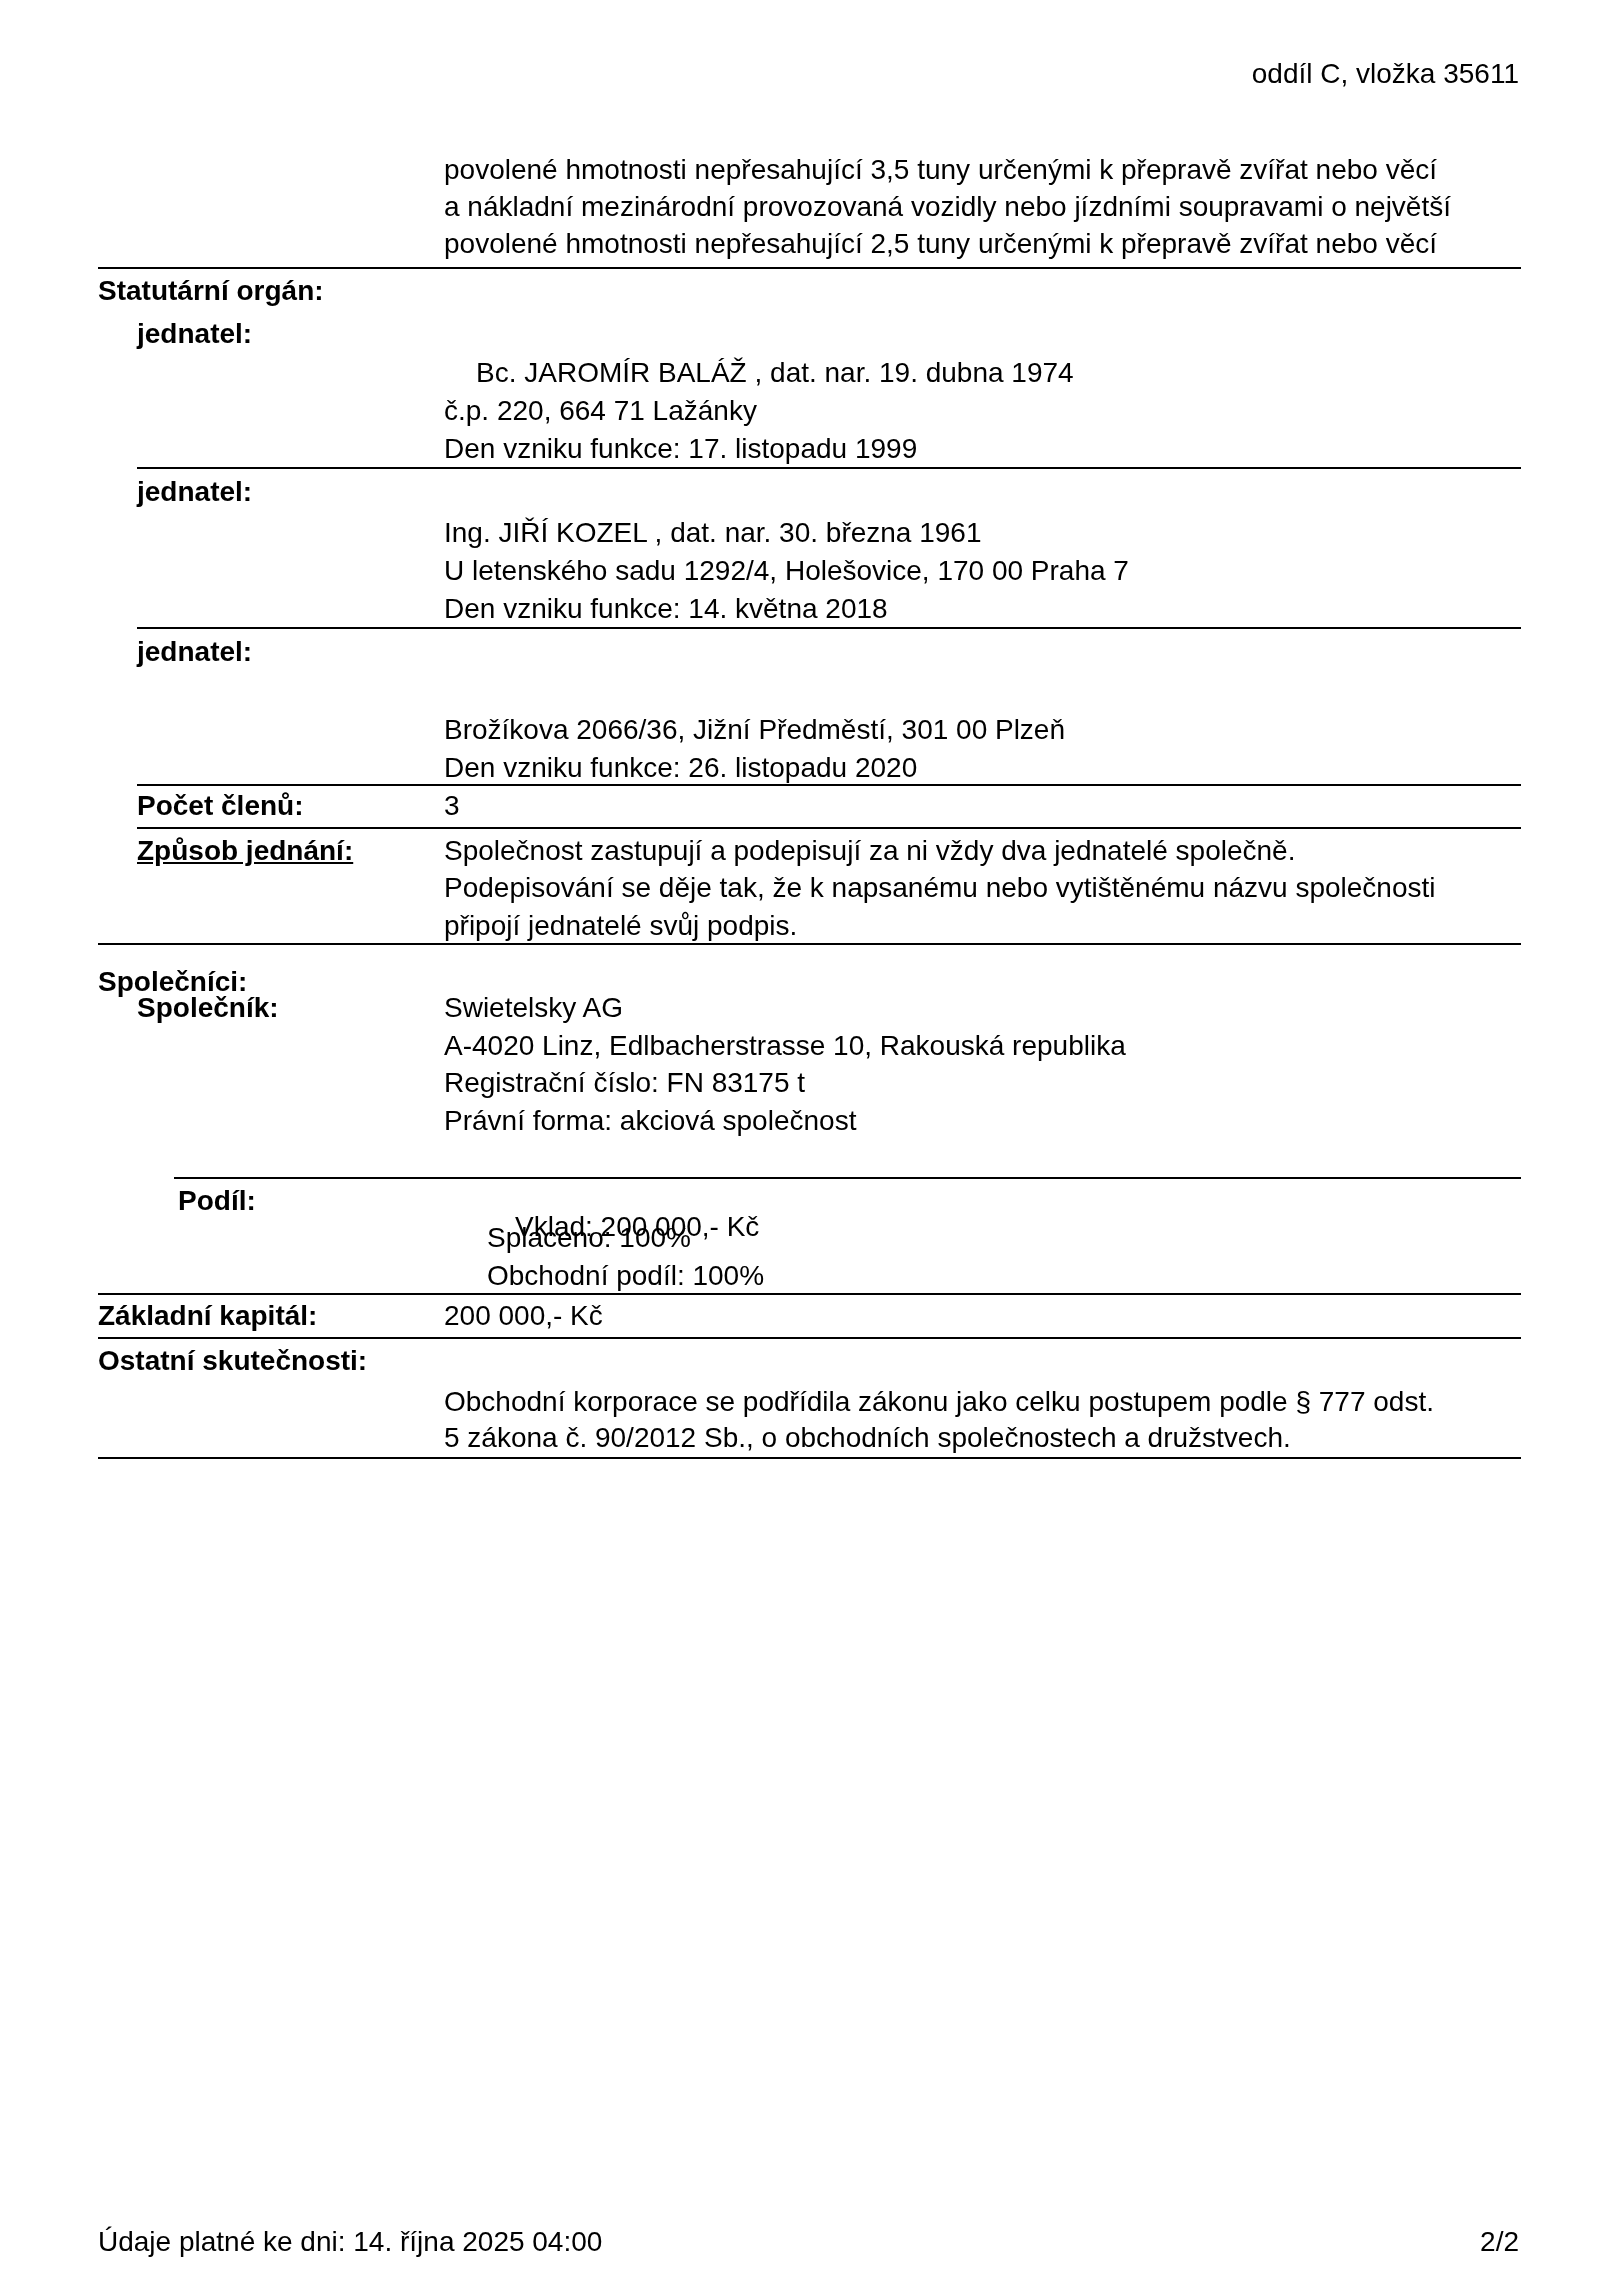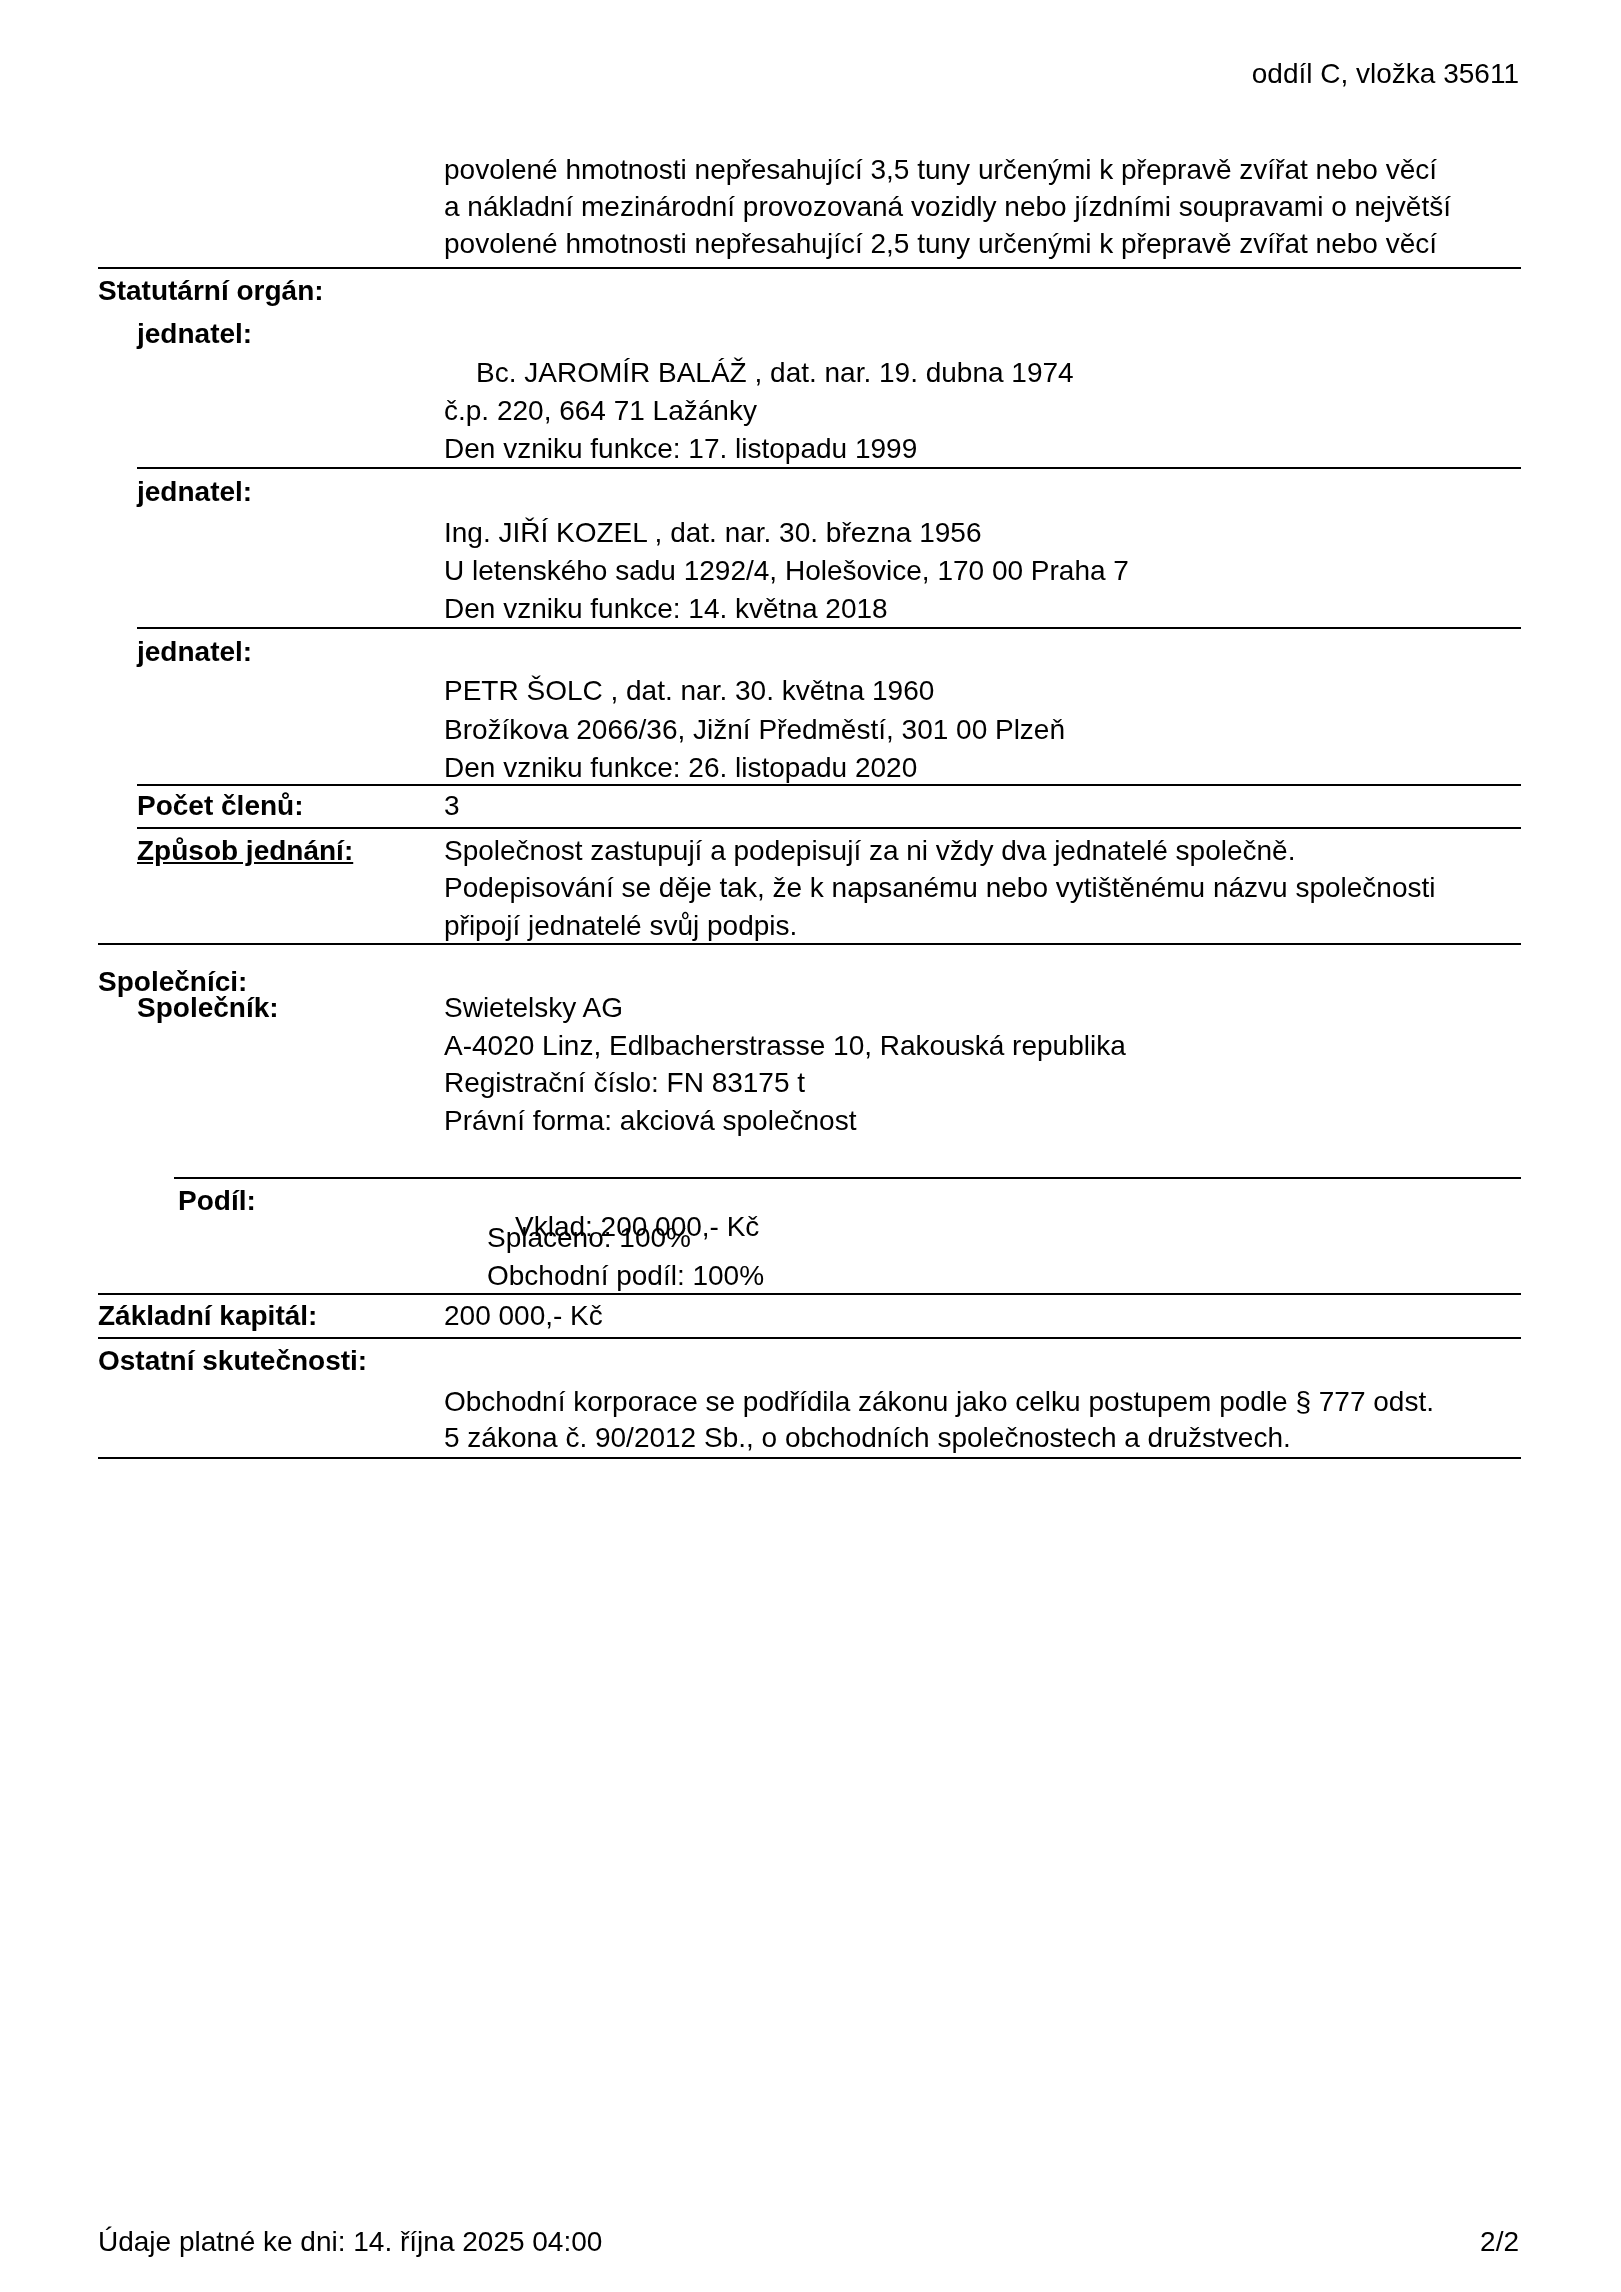--- a/index.html
+++ b/index.html
@@ -41,28 +41,27 @@
   <div class="t b" style="left:98px; top:272px;">Statutární orgán:</div>
 
   <div class="t b" style="left:137px; top:315px;">jednatel:</div>
   <div class="t" style="left:444px; top:354px;margin-left:32px;">Bc. JAROMÍR BALÁŽ , dat. nar. 19. dubna 1974</div>
   <div class="t" style="left:444px; top:392px;">č.p. 220, 664 71 Lažánky</div>
   <div class="t" style="left:444px; top:430px;">Den vzniku funkce: 17. listopadu 1999</div>
 
   <div class="sep" style="left:137px; top:467px; width:1384px;"></div>
 
   <div class="t b" style="left:137px; top:473px;">jednatel:</div>
-  <div class="t" style="left:444px; top:514px;">Ing. JIŘÍ KOZEL , dat. nar. 30. března 1956</div>
+  <div class="t" style="left:444px; top:514px;">Ing. JIŘÍ KOZEL , dat. nar. 30. března 1961</div>
   <div class="t" style="left:444px; top:552px;">U letenského sadu 1292/4, Holešovice, 170 00 Praha 7</div>
   <div class="t" style="left:444px; top:590px;">Den vzniku funkce: 14. května 2018</div>
 
   <div class="sep" style="left:137px; top:627px; width:1384px;"></div>
 
   <div class="t b" style="left:137px; top:633px;">jednatel:</div>
-  <div class="t" style="left:444px; top:672px;">PETR ŠOLC , dat. nar. 30. května 1960</div>
   <div class="t" style="left:444px; top:711px;">Brožíkova 2066/36, Jižní Předměstí, 301 00 Plzeň</div>
   <div class="t" style="left:444px; top:749px;">Den vzniku funkce: 26. listopadu 2020</div>
 
   <div class="sep" style="left:137px; top:784px; width:1384px;"></div>
 
   <div class="t b" style="left:137px; top:787px;">Počet členů:</div>
   <div class="t" style="left:444px; top:787px;">3</div>
 
   <div class="sep" style="left:137px; top:827px; width:1384px;"></div>
 

